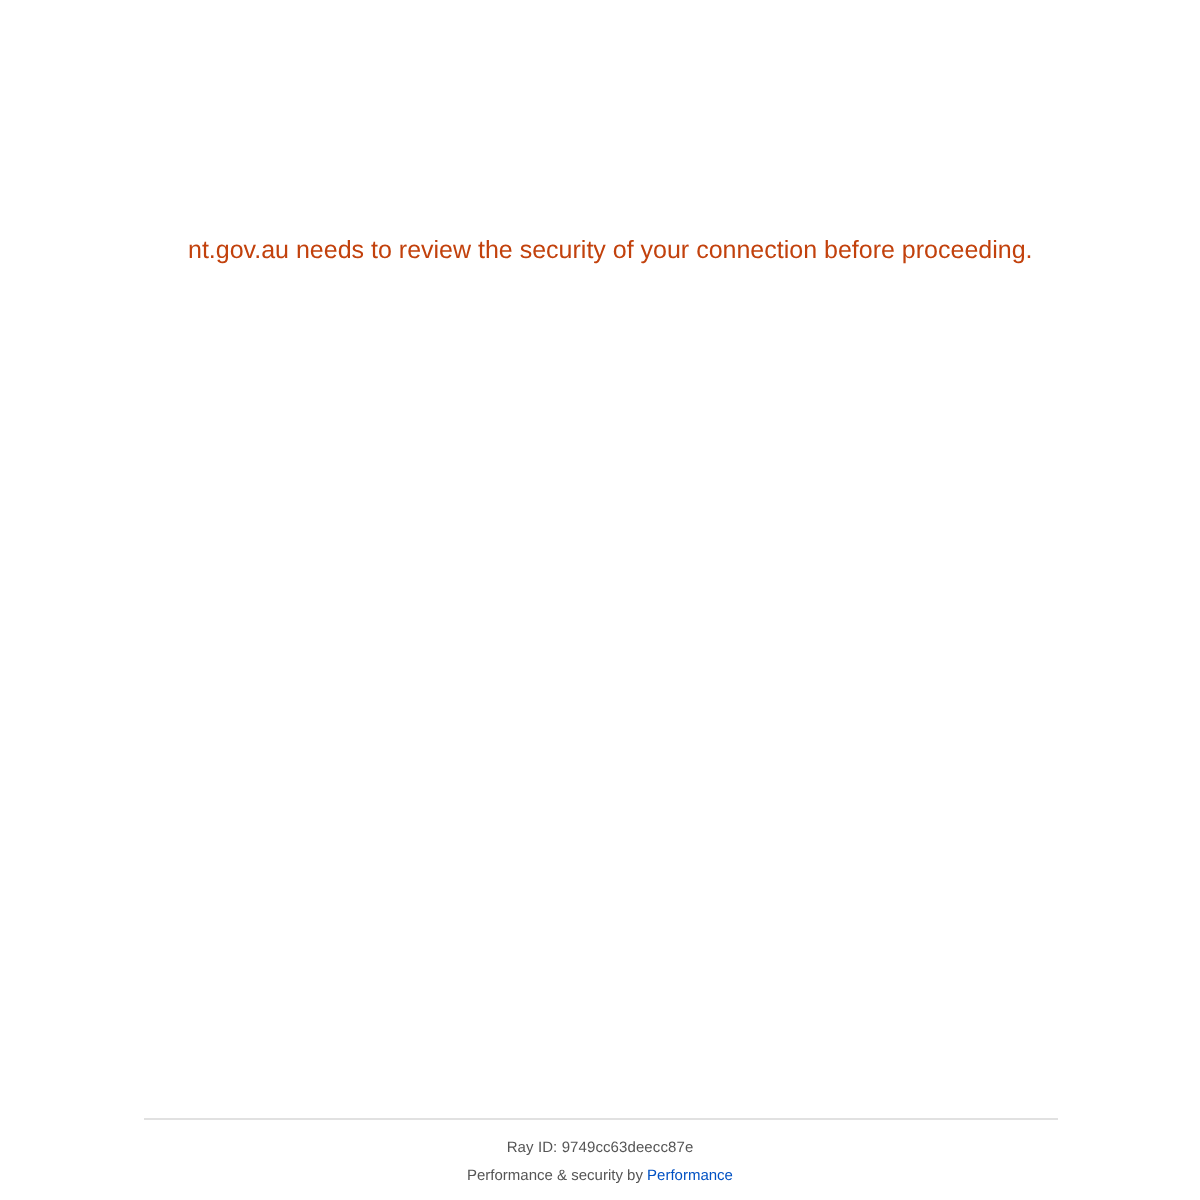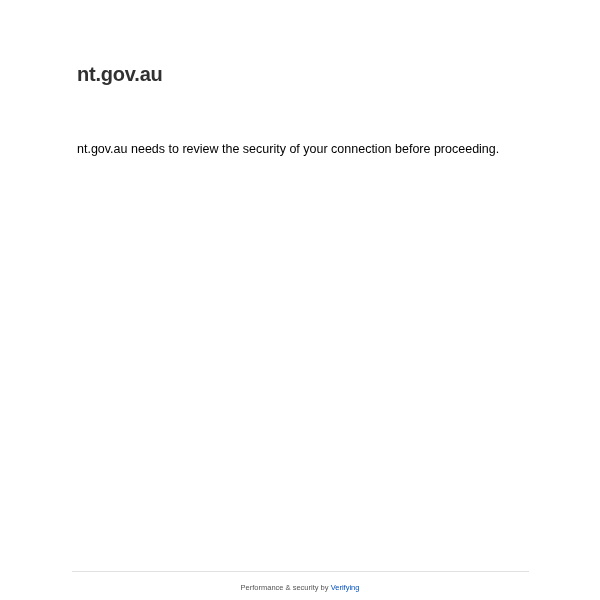--- a/index.html
+++ b/index.html
@@ -37,22 +37,23 @@
   .verify-line {
     font-size: 12.5px;
     font-weight: bold;
     color: #313131;
     margin: 0;
     line-height: 16px;
   }
   .notice {
     margin-top: 54px;
     font-size: 12.5px;
-    color: #000000;
+    color: #c2410c;
     line-height: 18px;
+    margin-left: 17px;
   }
   .footer {
     flex: 0 0 auto;
     width: 457px;
     margin: 0 auto 6px auto;
     padding-top: 8px;
     border-top: 1px solid #e1e1e1;
     text-align: center;
   }
   .ray-id {
@@ -71,25 +72,25 @@
     color: #0051c3;
     text-decoration: none;
   }
 </style>
 </head>
 <body>
 
 <div class="page">
 
   <div class="main">
-    <h1 class="site-title">nt.gov.au</h1>
 
 
     <p class="notice">nt.gov.au needs to review the security of your connection before proceeding.</p>
   </div>
 
   <div class="footer">
+    <div class="ray-id">Ray ID: 9749cc63deecc87e</div>
     <div class="attribution">
-      <span>Performance &amp; security by </span><a href="#">Verifying</a>
+      <span>Performance &amp; security by </span><a href="#">Performance</a>
     </div>
   </div>
 
 </div>
 
 </body></html>

